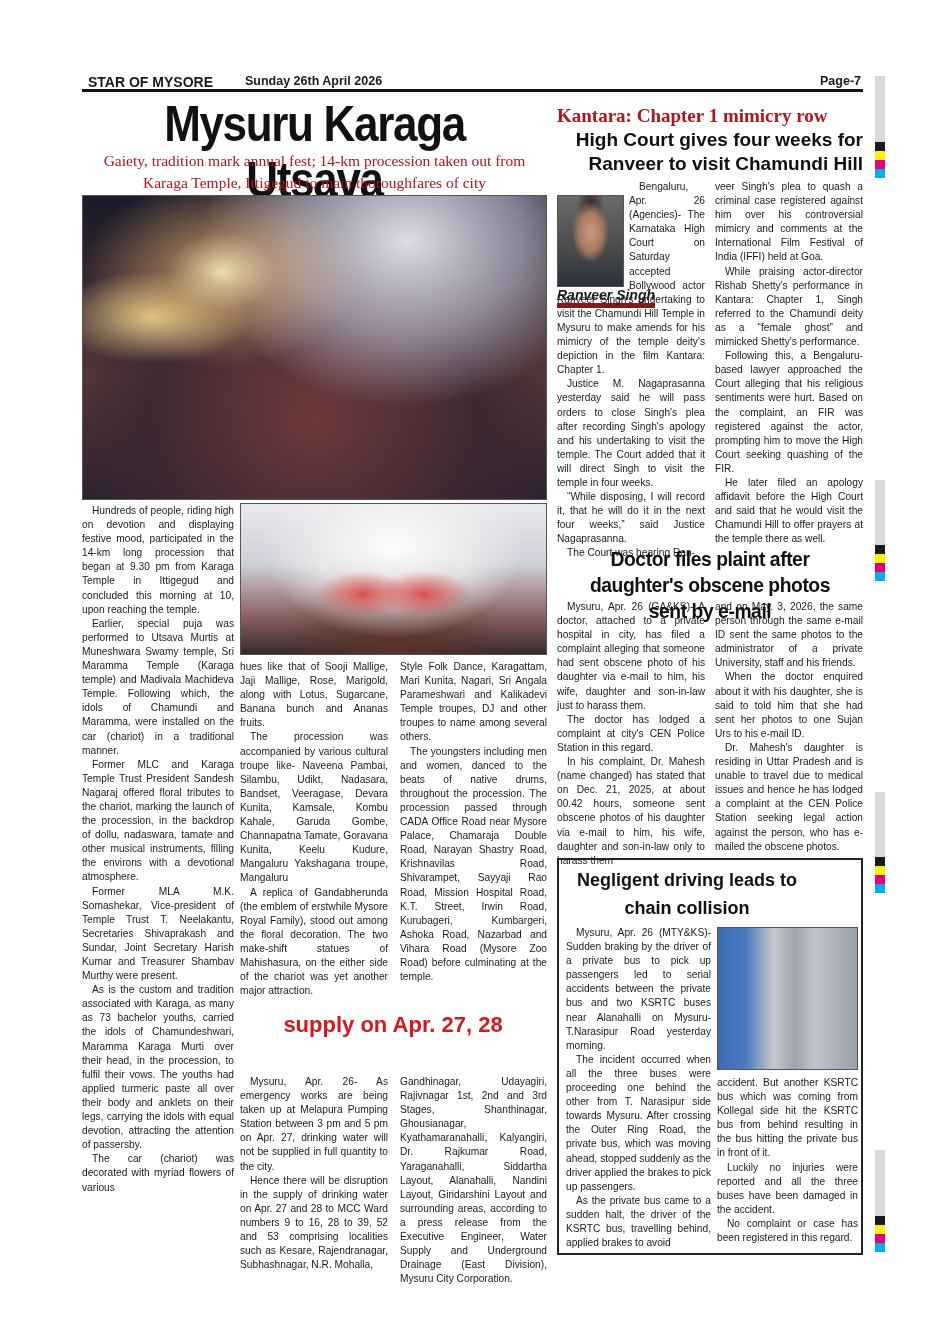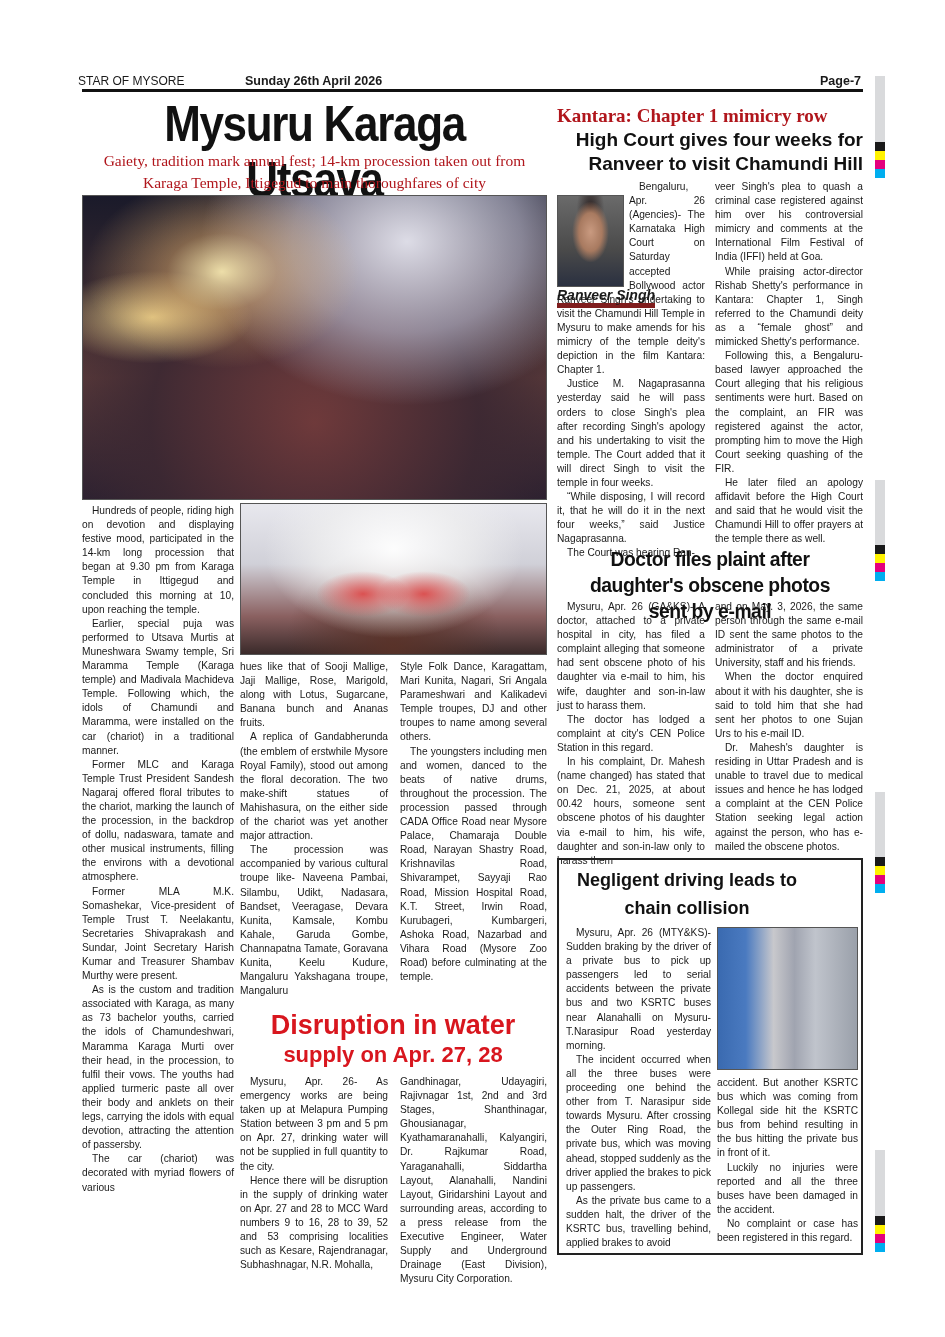--- a/index.html
+++ b/index.html
@@ -1,18 +1,18 @@
 <!DOCTYPE html>
 <html><head>
 <meta charset="utf-8">
 <style>
   html, body { margin:0; padding:0; background:#ffffff; }
   body { width:945px; height:1337px; position:relative; overflow:hidden; font-family:"Liberation Sans", sans-serif; color:#1a1a1a; }
   .abs { position:absolute; }
-  .masthead-left { left:78px; top:74px; font-size:12px; font-weight:normal; }
+  .masthead-left { left:88px; top:74px; font-size:14px; font-weight:bold; }
   .masthead-date { left:245px; top:74px; font-size:12.5px; font-weight:bold; }
   .masthead-page { left:820px; top:74px; font-size:12.5px; font-weight:bold; }
   .rule { left:82px; top:89px; width:781px; height:3px; background:#111; }
 
   .headline-main { left:82px; top:96px; width:465px; text-align:center; font-family:"Liberation Sans", sans-serif; font-weight:bold; font-size:50px; line-height:56px; letter-spacing:-1.5px; transform:scaleX(0.88); transform-origin:center; color:#111; }
   .subhead-main { left:82px; top:150px; width:465px; text-align:center; font-family:"Liberation Serif", serif; font-size:15.5px; line-height:22px; color:#b0161c; }
 
   .photo { background:#222; overflow:hidden; border:1px solid #555; box-sizing:border-box; }
   .photo-procession { left:82px; top:195px; width:465px; height:305px;
     background:
@@ -88,30 +88,29 @@
 <div class="abs body col-karaga-1">
   <p>Hundreds of people, riding high on devotion and displaying festive mood, participated in the 14-km long procession that began at 9.30 pm from Karaga Temple in Ittigegud and concluded this morning at 10, upon reaching the temple.</p>
   <p>Earlier, special puja was performed to Utsava Murtis at Muneshwara Swamy temple, Sri Maramma Temple (Karaga temple) and Madivala Machideva Temple. Following which, the idols of Chamundi and Maramma, were installed on the car (chariot) in a traditional manner.</p>
   <p>Former MLC and Karaga Temple Trust President Sandesh Nagaraj offered floral tributes to the chariot, marking the launch of the procession, in the backdrop of dollu, nadaswara, tamate and other musical instruments, filling the environs with a devotional atmosphere.</p>
   <p>Former MLA M.K. Somashekar, Vice-president of Temple Trust T. Neelakantu, Secretaries Shivaprakash and Sundar, Joint Secretary Harish Kumar and Treasurer Shambav Murthy were present.</p>
   <p>As is the custom and tradition associated with Karaga, as many as 73 bachelor youths, carried the idols of Chamundeshwari, Maramma Karaga Murti over their head, in the procession, to fulfil their vows. The youths had applied turmeric paste all over their body and anklets on their legs, carrying the idols with equal devotion, attracting the attention of passersby.</p>
   <p>The car (chariot) was decorated with myriad flowers of various</p>
 </div>
 <div class="abs body col-karaga-2">
   <p style="text-indent:0">hues like that of Sooji Mallige, Jaji Mallige, Rose, Marigold, along with Lotus, Sugarcane, Banana bunch and Ananas fruits.</p>
+  <p>The procession was accompanied by various cultural troupe like- Naveena Pambai, Silambu, Udikt, Nadasara, Bandset, Veeragase, Devara Kunita, Kamsale, Kombu Kahale, Garuda Gombe, Channapatna Tamate, Goravana Kunita, Keelu Kudure, Mangaluru Yakshagana troupe, Mangaluru</p>
   <p>A replica of Gandabherunda (the emblem of erstwhile Mysore Royal Family), stood out among the floral decoration. The two make-shift statues of Mahishasura, on the either side of the chariot was yet another major attraction.</p>
-  <p>The procession was accompanied by various cultural troupe like- Naveena Pambai, Silambu, Udikt, Nadasara, Bandset, Veeragase, Devara Kunita, Kamsale, Kombu Kahale, Garuda Gombe, Channapatna Tamate, Goravana Kunita, Keelu Kudure, Mangaluru Yakshagana troupe, Mangaluru</p>
 </div>
 <div class="abs body col-karaga-3">
   <p style="text-indent:0">Style Folk Dance, Karagattam, Mari Kunita, Nagari, Sri Angala Parameshwari and Kalikadevi Temple troupes, DJ and other troupes to name among several others.</p>
   <p>The youngsters including men and women, danced to the beats of native drums, throughout the procession. The procession passed through CADA Office Road near Mysore Palace, Chamaraja Double Road, Narayan Shastry Road, Krishnavilas Road, Shivarampet, Sayyaji Rao Road, Mission Hospital Road, K.T. Street, Irwin Road, Kurubageri, Kumbargeri, Ashoka Road, Nazarbad and Vihara Road (Mysore Zoo Road) before culminating at the temple.</p>
 </div>
 
 <div class="abs water-head">
-  <span class="l1">Disruption in water</span>
   <span class="l2">supply on Apr. 27, 28</span>
 </div>
 <div class="abs body col-water-1">
   <p>Mysuru, Apr. 26- As emergency works are being taken up at Melapura Pumping Station between 3 pm and 5 pm on Apr. 27, drinking water will not be supplied in full quantity to the city.</p>
   <p>Hence there will be disruption in the supply of drinking water on Apr. 27 and 28 to MCC Ward numbers 9 to 16, 28 to 39, 52 and 53 comprising localities such as Kesare, Rajendranagar, Subhashnagar, N.R. Mohalla,</p>
 </div>
 <div class="abs body col-water-2">
   <p style="text-indent:0">Gandhinagar, Udayagiri, Rajivnagar 1st, 2nd and 3rd Stages, Shanthinagar, Ghousianagar, Kyathamaranahalli, Kalyangiri, Dr. Rajkumar Road, Yaraganahalli, Siddartha Layout, Alanahalli, Nandini Layout, Giridarshini Layout and surrounding areas, according to a press release from the Executive Engineer, Water Supply and Underground Drainage (East Division), Mysuru City Corporation.</p>
 </div>
 

